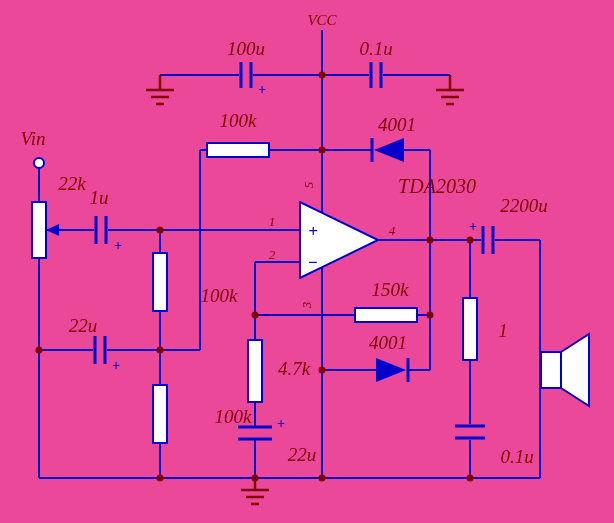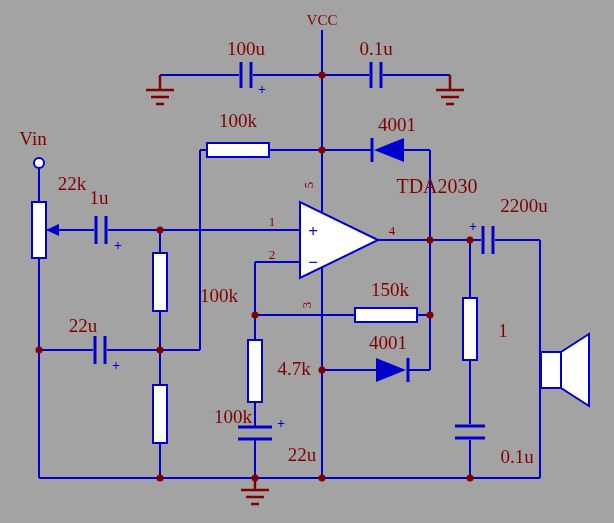--- a/index.html
+++ b/index.html
@@ -1,16 +1,16 @@
 <!DOCTYPE html>
 <html><head>
 <meta charset="utf-8">
 <style>
   html,body{margin:0;padding:0;background:#ffffff;}
-  .stage{width:614px;height:523px;position:relative;background:#a3a3a3;}
+  .stage{width:614px;height:523px;position:relative;background:#ec4899;font-style:italic;}
   svg{display:block;}
   .w{stroke:#0000cd;stroke-width:2;fill:none;}
   .body{stroke:#0000cd;stroke-width:2;fill:#ffffff;}
   .plate{stroke:#0000cd;stroke-width:3;fill:none;}
   .dfill{fill:#0000cd;stroke:none;}
   .gnd{stroke:#800000;stroke-width:2.5;fill:none;}
   .dot{fill:#800000;stroke:none;}
   text{font-family:"Liberation Serif",serif;fill:#800000;text-anchor:middle;}
   .lbl{font-size:19px;}
   .vcc{font-size:15px;}

